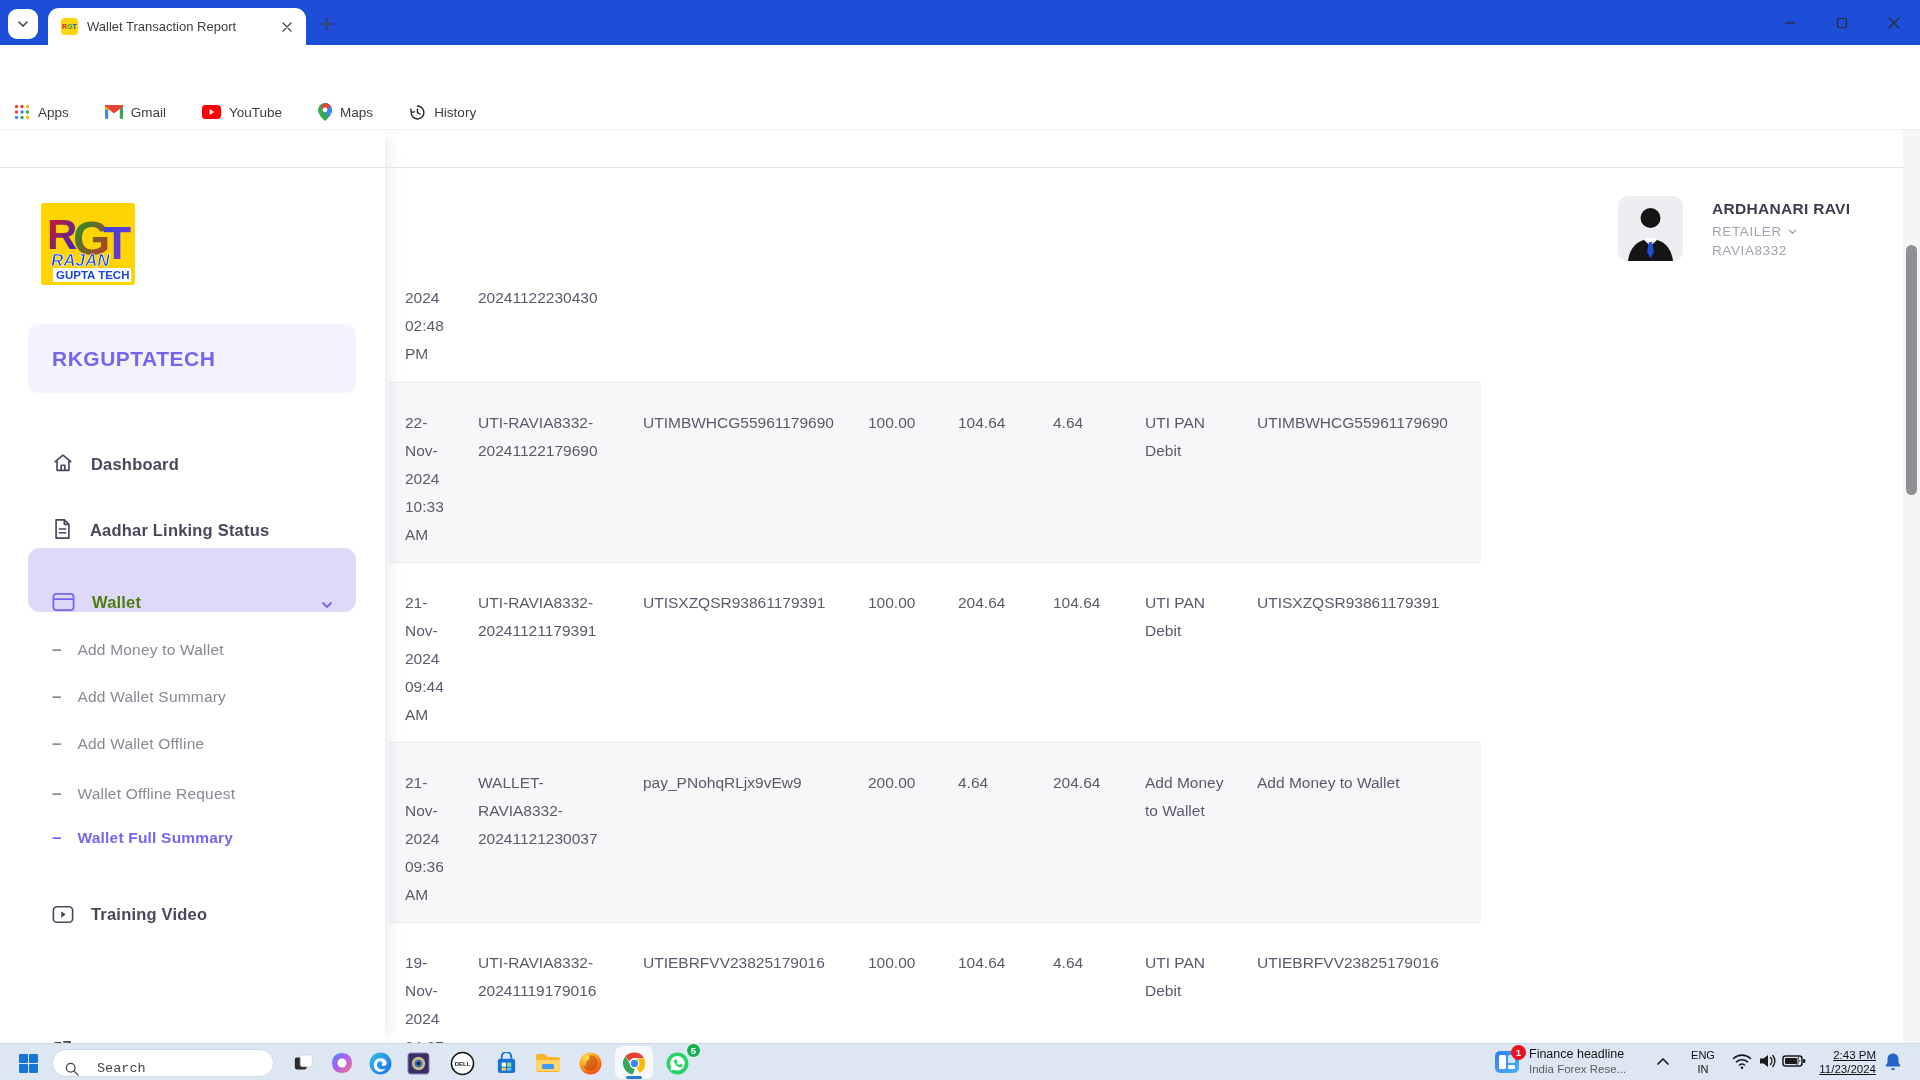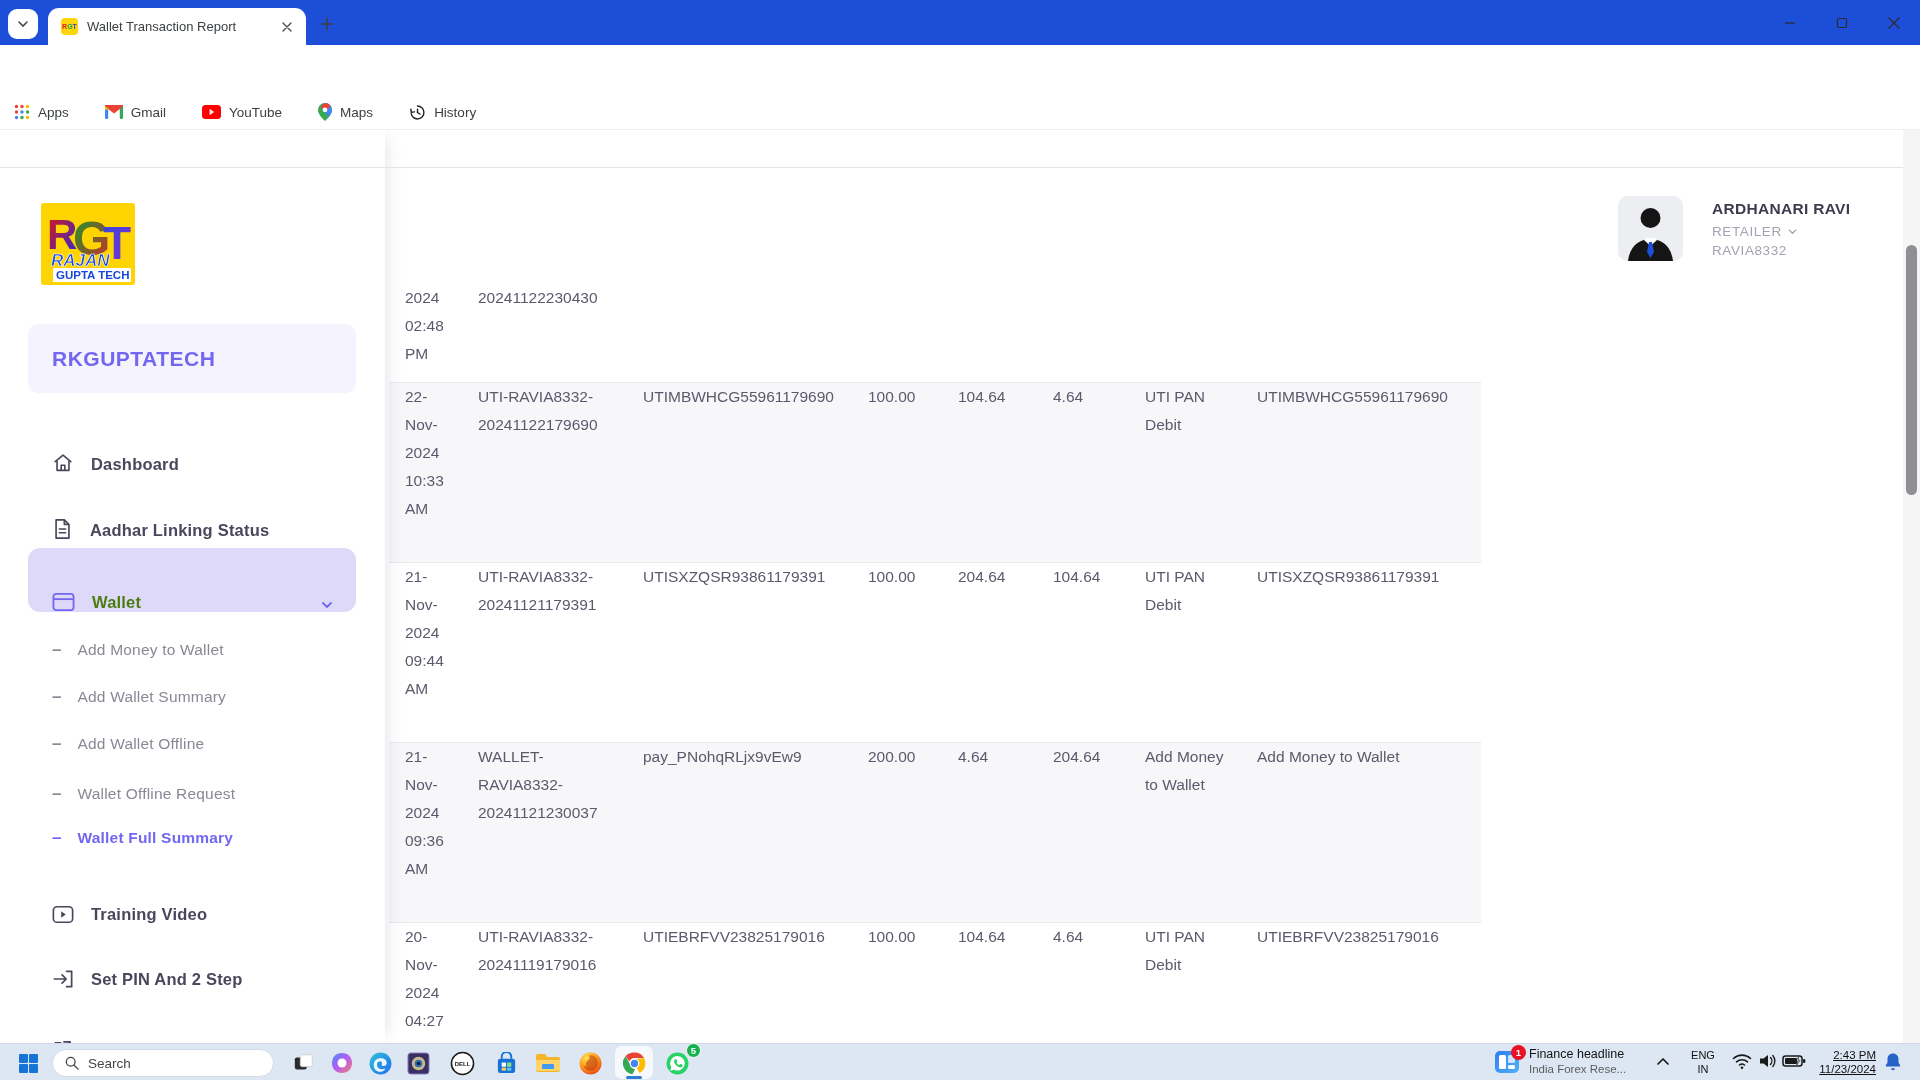--- a/index.html
+++ b/index.html
@@ -59,33 +59,33 @@
   .sub-item.active .dash, .sub-item.active .lbl { color:#7367f0; font-weight:600; }
 
   .profile { position:absolute; top:66px; left:1618px; width:262px; height:66px; z-index:4; }
   .avatar { position:absolute; top:0; left:0; width:65px; height:65px; border-radius:10px; background:#eceef1; overflow:hidden; }
   .p-name { position:absolute; top:4px; left:94px; font-size:15.5px; font-weight:700; color:#3f3b4e; letter-spacing:.3px; white-space:nowrap; }
   .p-role { position:absolute; top:28px; left:94px; font-size:13.5px; color:#a5a2b1; letter-spacing:.6px; display:flex; align-items:center; gap:5px; }
   .p-id   { position:absolute; top:47px; left:94px; font-size:13.5px; color:#a5a2b1; letter-spacing:.6px; }
 
   
   .ttable { position:absolute; top:100px; left:389px; width:1092px; z-index:3; }
-  .trow { display:grid; grid-template-columns:73px 165px 225px 90px 95px 92px 112px 224px; padding-left:16px; height:180px; border-top:1px solid #ebe9f1; align-items:start; }
+  .trow { display:grid; grid-template-columns:73px 165px 225px 90px 95px 92px 112px 224px; padding-left:16px; height:180px; border-top:1px solid #ebe9f1; padding-top:26px; align-items:start; }
   .trow.striped { background:#f7f7fa; }
   .trow.partial { height:152px; border-top:none; align-items:end; padding-top:0; padding-bottom:14px; }
   .trow.partial .cell-order { padding-bottom:56px; }
   .tline { font-size:15.5px; line-height:28px; color:#5d596c; white-space:nowrap; }
 
   .page-scrollbar { position:absolute; top:0; right:0; width:17px; height:913px; background:#f5f5f5; z-index:7; }
   .page-scroll-thumb { position:absolute; top:115px; left:3px; width:11px; height:250px; background:#8f8f94; border-radius:6px; }
 
   
   .taskbar { position:absolute; bottom:0; left:0; width:1920px; height:37px; background:#dde7f3; border-top:1px solid #cfd9e8; z-index:20; }
   .tb-start { position:absolute; top:5px; left:14px; width:28px; height:28px; display:flex; align-items:center; justify-content:center; }
-  .tb-search { position:absolute; top:5px; left:52px; width:222px; height:28px; background:#fff; border:1px solid #d4dce9; border-radius:14px; display:flex; align-items:center; padding-left:12px; gap:9px; }
+  .tb-search { position:absolute; top:5px; left:52px; width:222px; height:28px; background:#fff; border:1px solid #d4dce9; border-radius:14px; display:flex; align-items:flex-end; padding-left:12px; gap:18px;font-family:Liberation Mono, monospace; }
   .tb-search-label { font-size:13.5px; color:#454545; }
   .tk-ic { position:absolute; top:3px; width:38px; height:32px; display:flex; align-items:center; justify-content:center; }
   .tk-chrome-bg { position:absolute; top:2px; left:615px; width:38px; height:33px; background:rgba(255,255,255,.72); border-radius:7px; }
   .tk-chrome-line { position:absolute; bottom:1px; left:626px; width:16px; height:3px; background:#2d7dd2; border-radius:2px; }
   .wa-badge { position:absolute; top:-4px; right:-5px; min-width:15px; height:15px; background:#17b04f; border:1.5px solid #fff; border-radius:8px; color:#fff; font-size:9.5px; font-weight:700; display:flex; align-items:center; justify-content:center; padding:0 2px; }
   .tray-widget { position:absolute; top:3px; left:1494px; display:flex; align-items:center; gap:9px; }
   .tw-ic { position:relative; width:26px; height:26px; }
   .tw-badge { position:absolute; top:-4px; right:-6px; width:15px; height:15px; background:#e81224; border-radius:50%; color:#fff; font-size:9.5px; font-weight:700; display:flex; align-items:center; justify-content:center; }
   .tw-title { font-size:12.5px; color:#141414; line-height:15px; }
   .tw-sub { font-size:11.5px; color:#5c5c5c; line-height:14px; }
@@ -334,27 +334,20 @@
       </div>
 
       <div class="side-item si-training">
         <svg width="22" height="19" viewBox="0 0 24 20">
             <rect x="1.5" y="1.5" width="21" height="17" rx="4" stroke="#4b465c" stroke-width="1.8" fill="none"></rect>
             <path d="M10 6.5l5 3.5-5 3.5z" fill="#4b465c"></path>
           </svg>
         <span class="lbl">Training Video</span>
       </div>
 
-      <div class="side-item si-setpin">
-        <svg width="22" height="20" viewBox="0 0 24 22">
-            <path d="M2.5 11h12M11 6.5l4.5 4.5-4.5 4.5" stroke="#4b465c" stroke-width="1.9" fill="none" stroke-linecap="round" stroke-linejoin="round"></path>
-            <path d="M16 2.5h5.5v17H16" stroke="#4b465c" stroke-width="1.9" fill="none" stroke-linecap="round" stroke-linejoin="round"></path>
-          </svg>
-        <span class="lbl">Set PIN And 2 Step</span>
-      </div>
 
       <div class="side-item si-links">
         <svg width="21" height="21" viewBox="0 0 22 22">
             <path d="M9 4H3.5v14.5H18V13" stroke="#4b465c" stroke-width="1.8" fill="none" stroke-linecap="round" stroke-linejoin="round"></path>
             <path d="M12.5 3h6.5v6.5M18.5 3.5L10 12" stroke="#4b465c" stroke-width="1.8" fill="none" stroke-linecap="round" stroke-linejoin="round"></path>
           </svg>
         <span class="lbl">Important Links</span>
       </div>
     </div>
 
@@ -488,21 +481,21 @@
             <div class="tcell cell-remark">
               <div class="tline">Add Money</div>
               <div class="tline">to Wallet</div>
             </div>
             <div class="tcell cell-utr">
               <div class="tline">Add Money to Wallet</div>
             </div>
           </div>
           <div class="trow">
             <div class="tcell cell-date">
-              <div class="tline">20-</div>
+              <div class="tline">19-</div>
               <div class="tline">Nov-</div>
               <div class="tline">2024</div>
               <div class="tline">04:27</div>
             </div>
             <div class="tcell cell-order">
               <div class="tline">UTI-RAVIA8332-</div>
               <div class="tline">20241119179016</div>
             </div>
             <div class="tcell cell-ref">
               <div class="tline">UTIEBRFVV23825179016</div>

